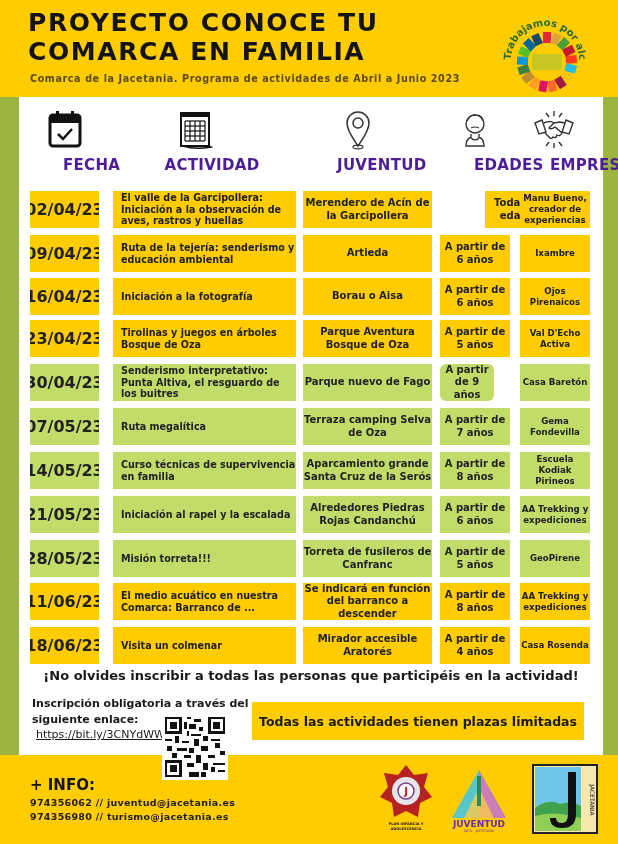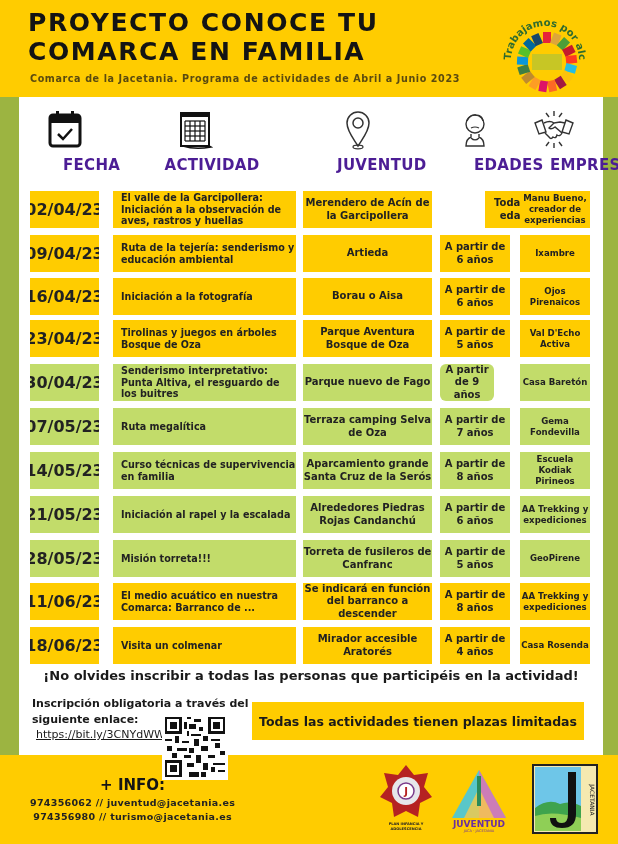--- a/index.html
+++ b/index.html
@@ -26,21 +26,21 @@
   .cell.enc { font-size: 10px; }
   .cell.age { font-size: 10px; }
   .cell.emp { font-size: 8.6px; }
 
   .reminder { position: absolute; left: 19px; top: 668px; width: 584px; text-align: center; font-weight: bold; font-size: 13px; color: #1a1a1a; }
   .inscr { position: absolute; left: 32px; top: 696px; font-size: 11px; font-weight: bold; line-height: 16px; color: #1a1a1a; }
   .inscr-link { position: absolute; left: 36px; top: 728px; font-size: 11px; color: #1a1a1a; text-decoration: underline; }
   .qr { position: absolute; left: 162px; top: 714px; width: 66px; height: 66px; background: #fff; padding: 3px; }
   .limited { position: absolute; left: 252px; top: 702px; width: 332px; height: 38px; background: #ffcc00; display: flex; align-items: center; justify-content: center; font-weight: bold; font-size: 12.5px; color: #1a1a1a; }
 
-  .footer-info { position: absolute; left: 30px; top: 776px; text-align: center; }
+  .footer-info { position: absolute; left: 30px; top: 776px; }
   .footer-info .ttl { font-size: 15px; font-weight: bold; color: #151515; }
   .footer-info .line { font-size: 9.5px; font-weight: bold; color: #222; margin-top: 3px; letter-spacing: 0.3px; }
 
   .logo { position: absolute; }
 </style>
 </head>
 <body>
 
 <div class="header">
   <div class="title">

